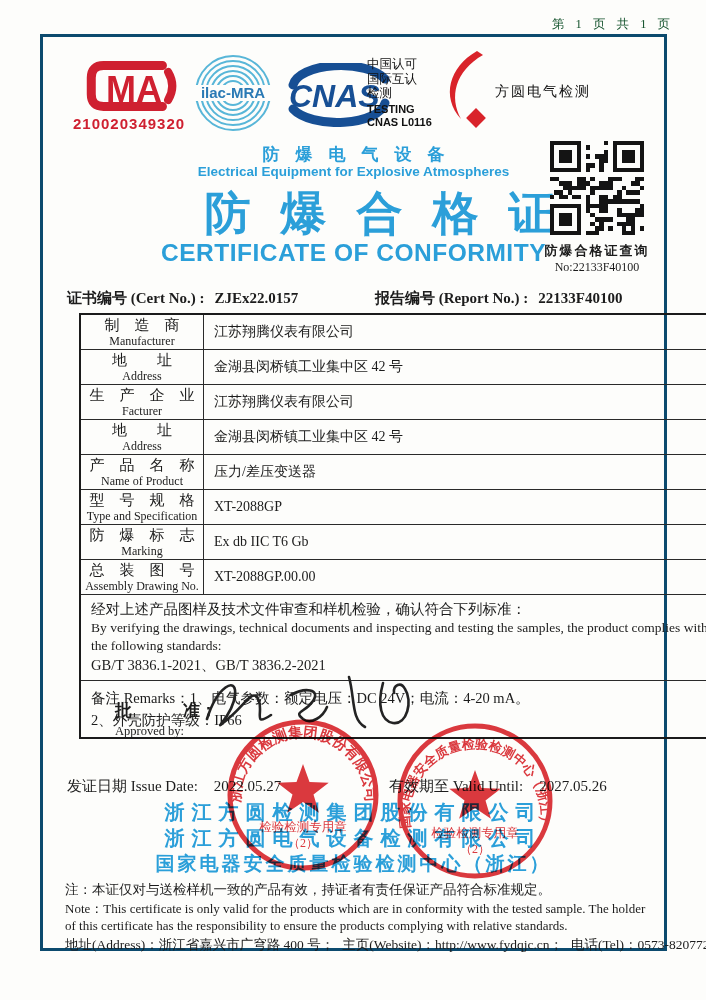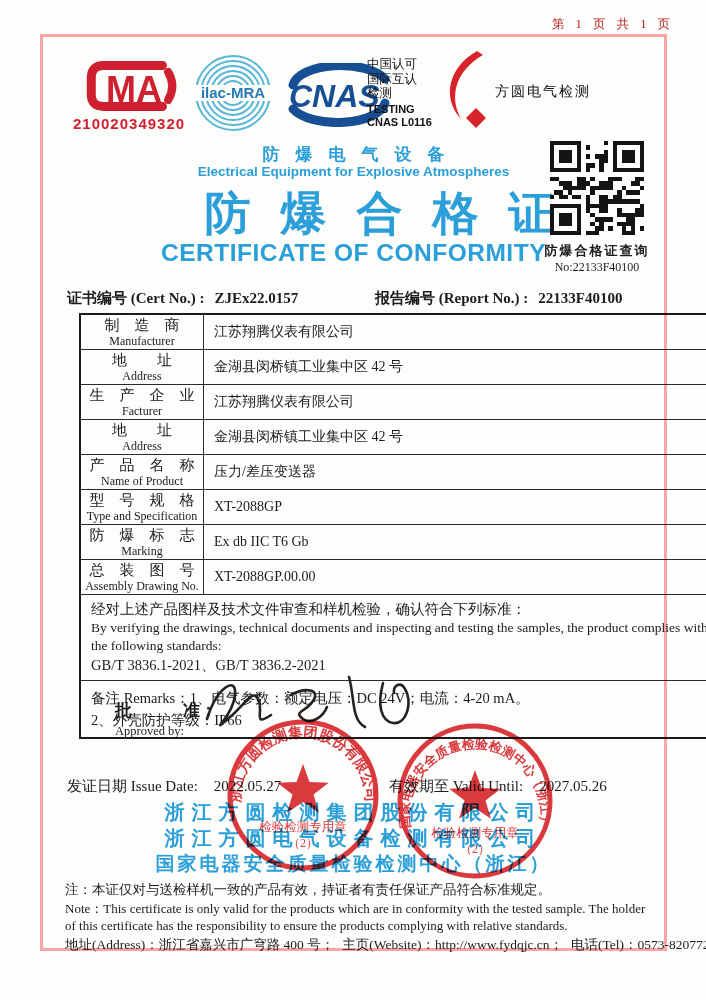--- a/index.html
+++ b/index.html
@@ -1,20 +1,20 @@
 <!DOCTYPE html>
 <html><head>
 <meta charset="utf-8">
 <style>
   html,body{margin:0;padding:0;background:#ffffff;}
   .page{position:relative;width:706px;height:1000px;background:#fdfdfb;overflow:hidden;
         font-family:"Liberation Serif",serif;color:#1c1c1c;}
   .abs{position:absolute;}
-  .pageinfo{position:absolute;top:16px;right:32px;font-size:12.5px;color:#b91c1c;letter-spacing:4px;}
-  .frame{position:absolute;left:40px;top:34px;right:39px;bottom:49px;border:3px solid #fca5a5;}
+  .pageinfo{position:absolute;top:16px;right:32px;font-size:12.5px;color:#14532d;letter-spacing:4px;}
+  .frame{position:absolute;left:40px;top:34px;right:39px;bottom:49px;border:3px solid #0c4a6e;}
   
   .cma-number{position:absolute;left:30px;top:78px;color:#cf2030;font-weight:bold;
               font-size:15px;letter-spacing:1px;font-family:"Liberation Sans",sans-serif;}
   .cnas-side{position:absolute;left:324px;top:20px;font-size:12.5px;line-height:14.5px;color:#111;}
   .cnas-sub{position:absolute;left:324px;top:66px;font-size:11px;line-height:13px;font-weight:bold;
             color:#111;font-family:"Liberation Sans",sans-serif;}
   .fy-label{position:absolute;left:452px;top:46px;font-size:14px;letter-spacing:2px;color:#111;}
   
   .tblue{position:absolute;left:0;width:100%;text-align:center;color:#2b9fd9;
          font-family:"Liberation Sans",sans-serif;}

